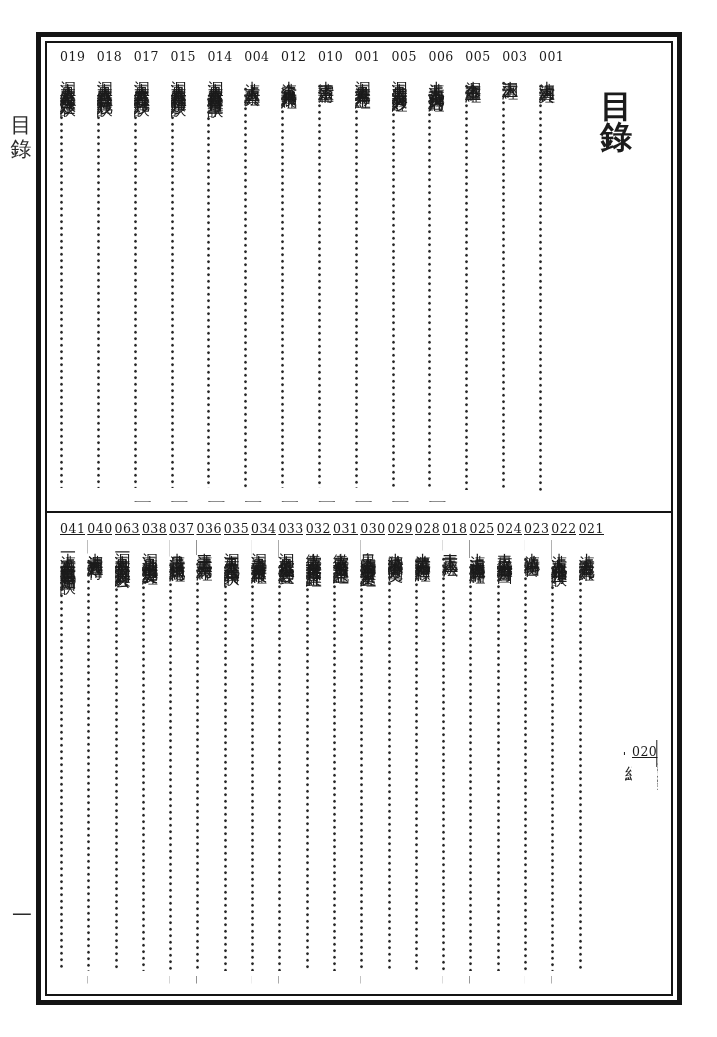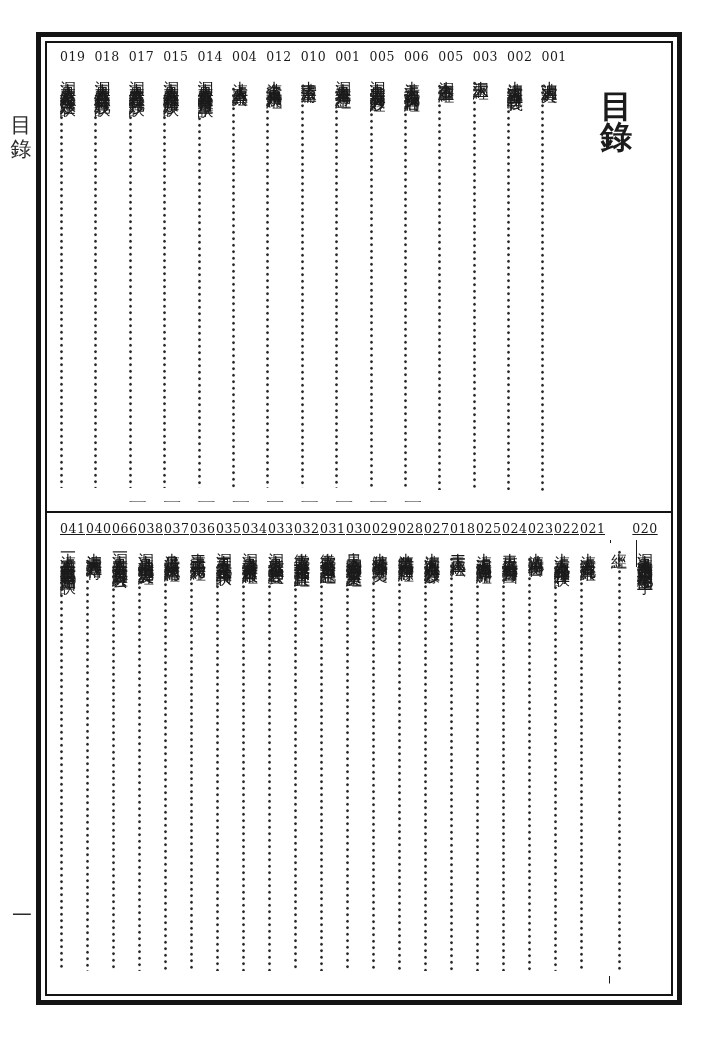--- a/index.html
+++ b/index.html
@@ -60,21 +60,21 @@
     flex:1 1 10px; min-height:6px; width:3px; margin:6px 0 5px 0;
     background-image:radial-gradient(circle, #262626 1.15px, rgba(0,0,0,0) 1.5px);
     background-size:3px 6.5px; background-repeat:repeat-y; background-position:center top;
   }
   .entry .pagenum { font-size:18px; letter-spacing:2.5px; padding-bottom:2px; }
   
   .entry.wide {
     flex-direction:row-reverse; width:52px; align-items:stretch;
   }
   .entry.wide .col {
-    flex:0 0 26px; display:flex; flex-direction:column; align-items:center;
+    flex:0 0 26px; display:flex; flex-direction:row; align-items:center;
     overflow:hidden;
   }
   .numspace { height:19px; flex:0 0 19px; }
 </style>
 </head>
 <body>
 
 <div class="page">
 
   <div class="margin-label">目錄</div>
@@ -86,26 +86,20 @@
       <div class="section sec1">
         <div class="titleblock">
           <div class="big-title">目錄</div>
         </div>
 
       <div class="entry">
     <div class="num">001</div>
     <div class="title vtext">上清大洞真經</div>
     <div class="leader"></div>
     <div class="pagenum vtext">一</div>
-  </div>
-          <div class="entry">
-    <div class="num">002</div>
-    <div class="title vtext">上清大洞真經玉訣音義</div>
-    <div class="leader"></div>
-    <div class="pagenum vtext">四七</div>
   </div>
           <div class="entry">
     <div class="num">003</div>
     <div class="title vtext">大洞玉經</div>
     <div class="leader"></div>
     <div class="pagenum vtext">五四</div>
   </div>
           <div class="entry">
     <div class="num">005</div>
     <div class="title vtext">大洞金華玉經</div>
@@ -224,26 +218,20 @@
     <div class="leader"></div>
     <div class="pagenum vtext">二五六</div>
   </div>
           <div class="entry">
     <div class="num">018</div>
     <div class="title vtext">太上三天正法經</div>
     <div class="leader"></div>
     <div class="pagenum vtext">二五九</div>
   </div>
           <div class="entry">
-    <div class="num">027</div>
-    <div class="title vtext">上清大洞九微八道大經妙籙</div>
-    <div class="leader"></div>
-    <div class="pagenum vtext">二六四</div>
-  </div>
-          <div class="entry">
     <div class="num">028</div>
     <div class="title vtext">上清黄氣陽精三道順行經</div>
     <div class="leader"></div>
     <div class="pagenum vtext">二六七</div>
   </div>
           <div class="entry">
     <div class="num">029</div>
     <div class="title vtext">上清外國放品青童内文</div>
     <div class="leader"></div>
     <div class="pagenum vtext">二七八</div>
@@ -296,21 +284,21 @@
     <div class="leader"></div>
     <div class="pagenum vtext">三六〇</div>
   </div>
           <div class="entry">
     <div class="num">038</div>
     <div class="title vtext">洞真上清神州七轉七變舞天經</div>
     <div class="leader"></div>
     <div class="pagenum vtext">三六七</div>
   </div>
           <div class="entry">
-    <div class="num">066</div>
+    <div class="num">063</div>
     <div class="title vtext">洞真太一帝君太丹隱書洞真玄經</div>
     <div class="leader"></div>
     <div class="pagenum vtext">三七八</div>
   </div>
           <div class="entry">
     <div class="num">040</div>
     <div class="title vtext">上清洞真元經五籍符</div>
     <div class="leader"></div>
     <div class="pagenum vtext">三九五</div>
   </div>

